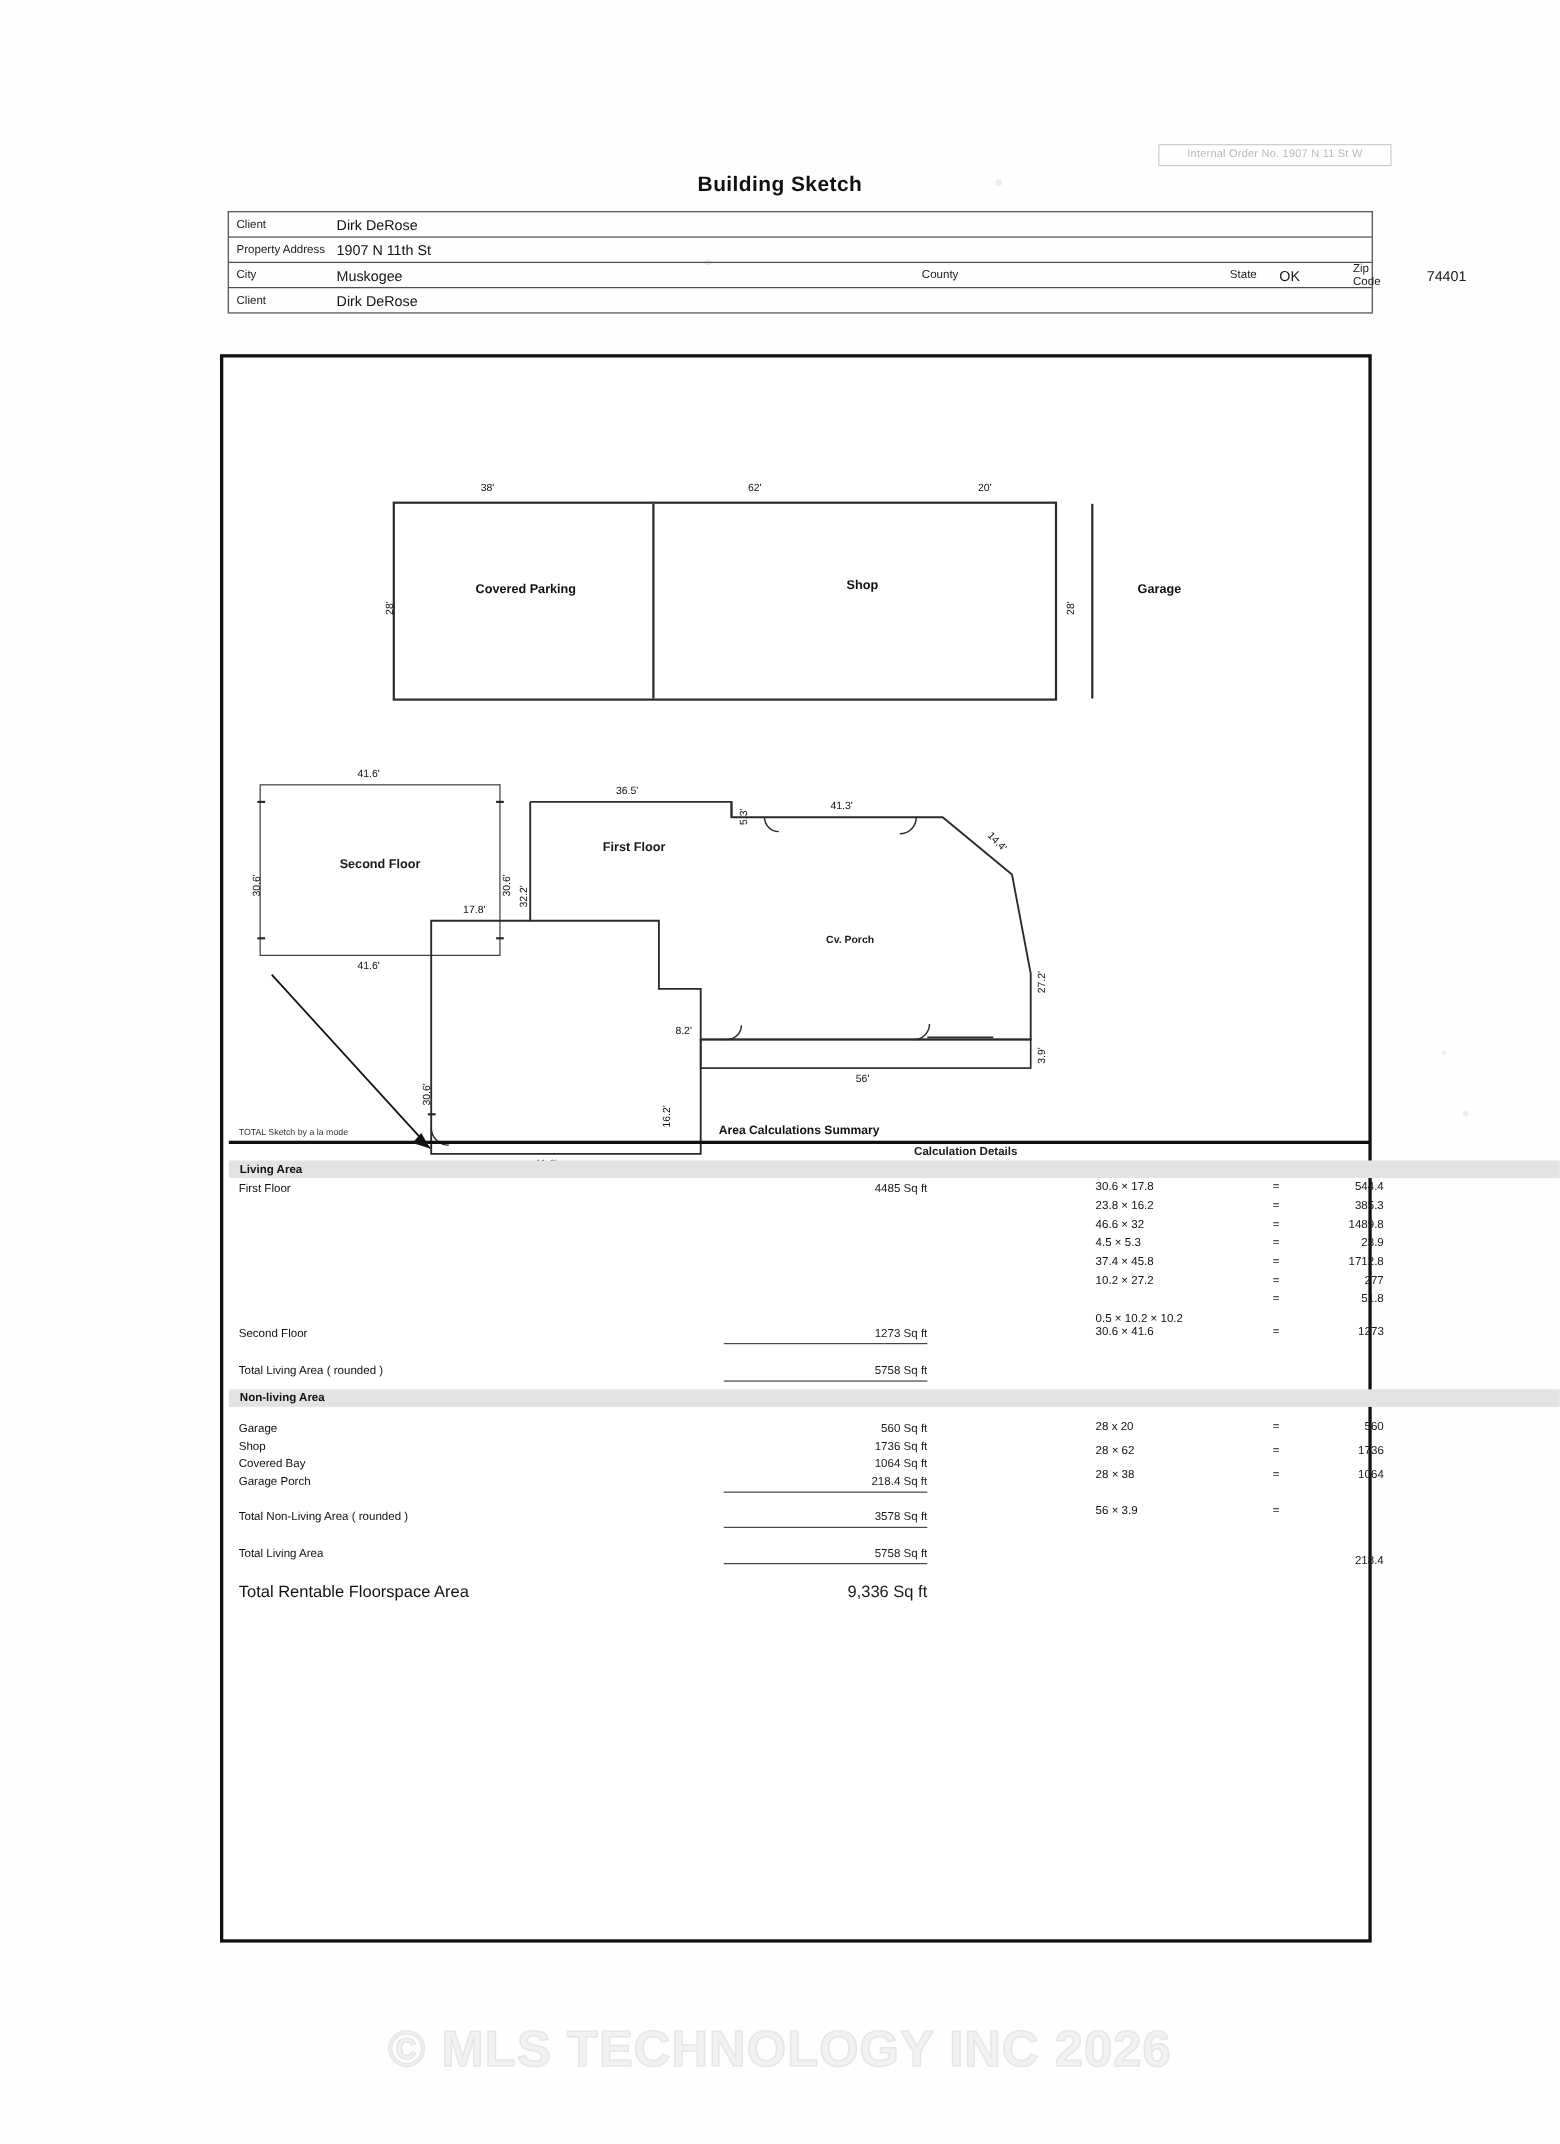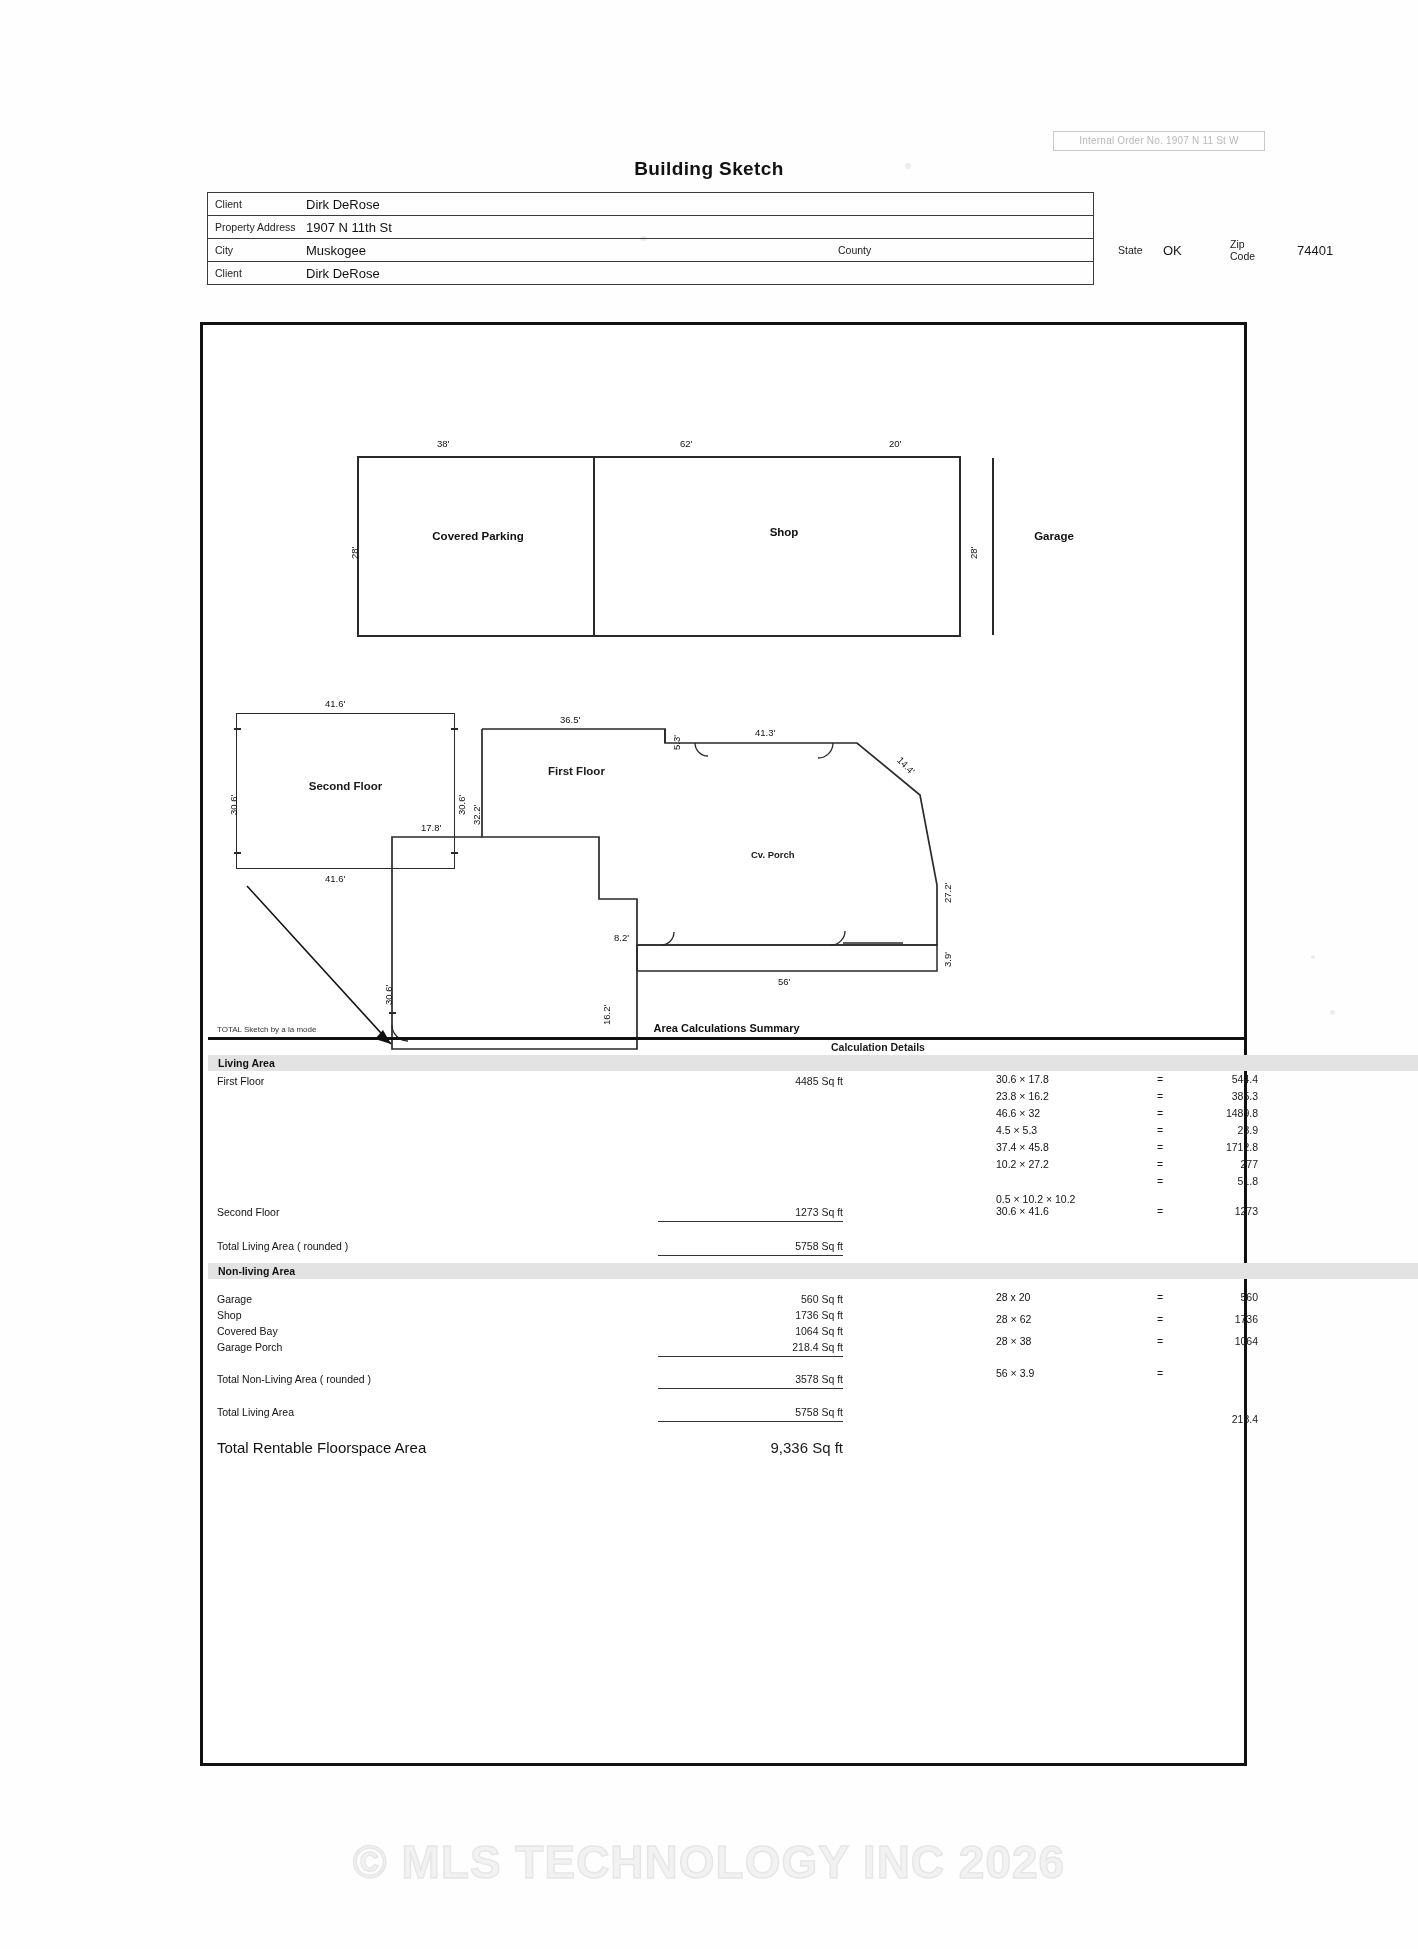--- a/index.html
+++ b/index.html
@@ -49,21 +49,21 @@
     font-weight: bold;
     letter-spacing: .4px;
     color: #111;
   }
 
   
   .hdr {
     position: absolute;
     left: 207px;
     top: 192px;
-    width: 887px;
+    width: 1041px;
     border: 1px solid #3a3a3a;
     border-bottom: none;
     box-sizing: border-box;
   }
   .hdr-row {
     display: flex;
     border-bottom: 1px solid #3a3a3a;
     height: 23px;
     align-items: center;
     box-sizing: border-box;

